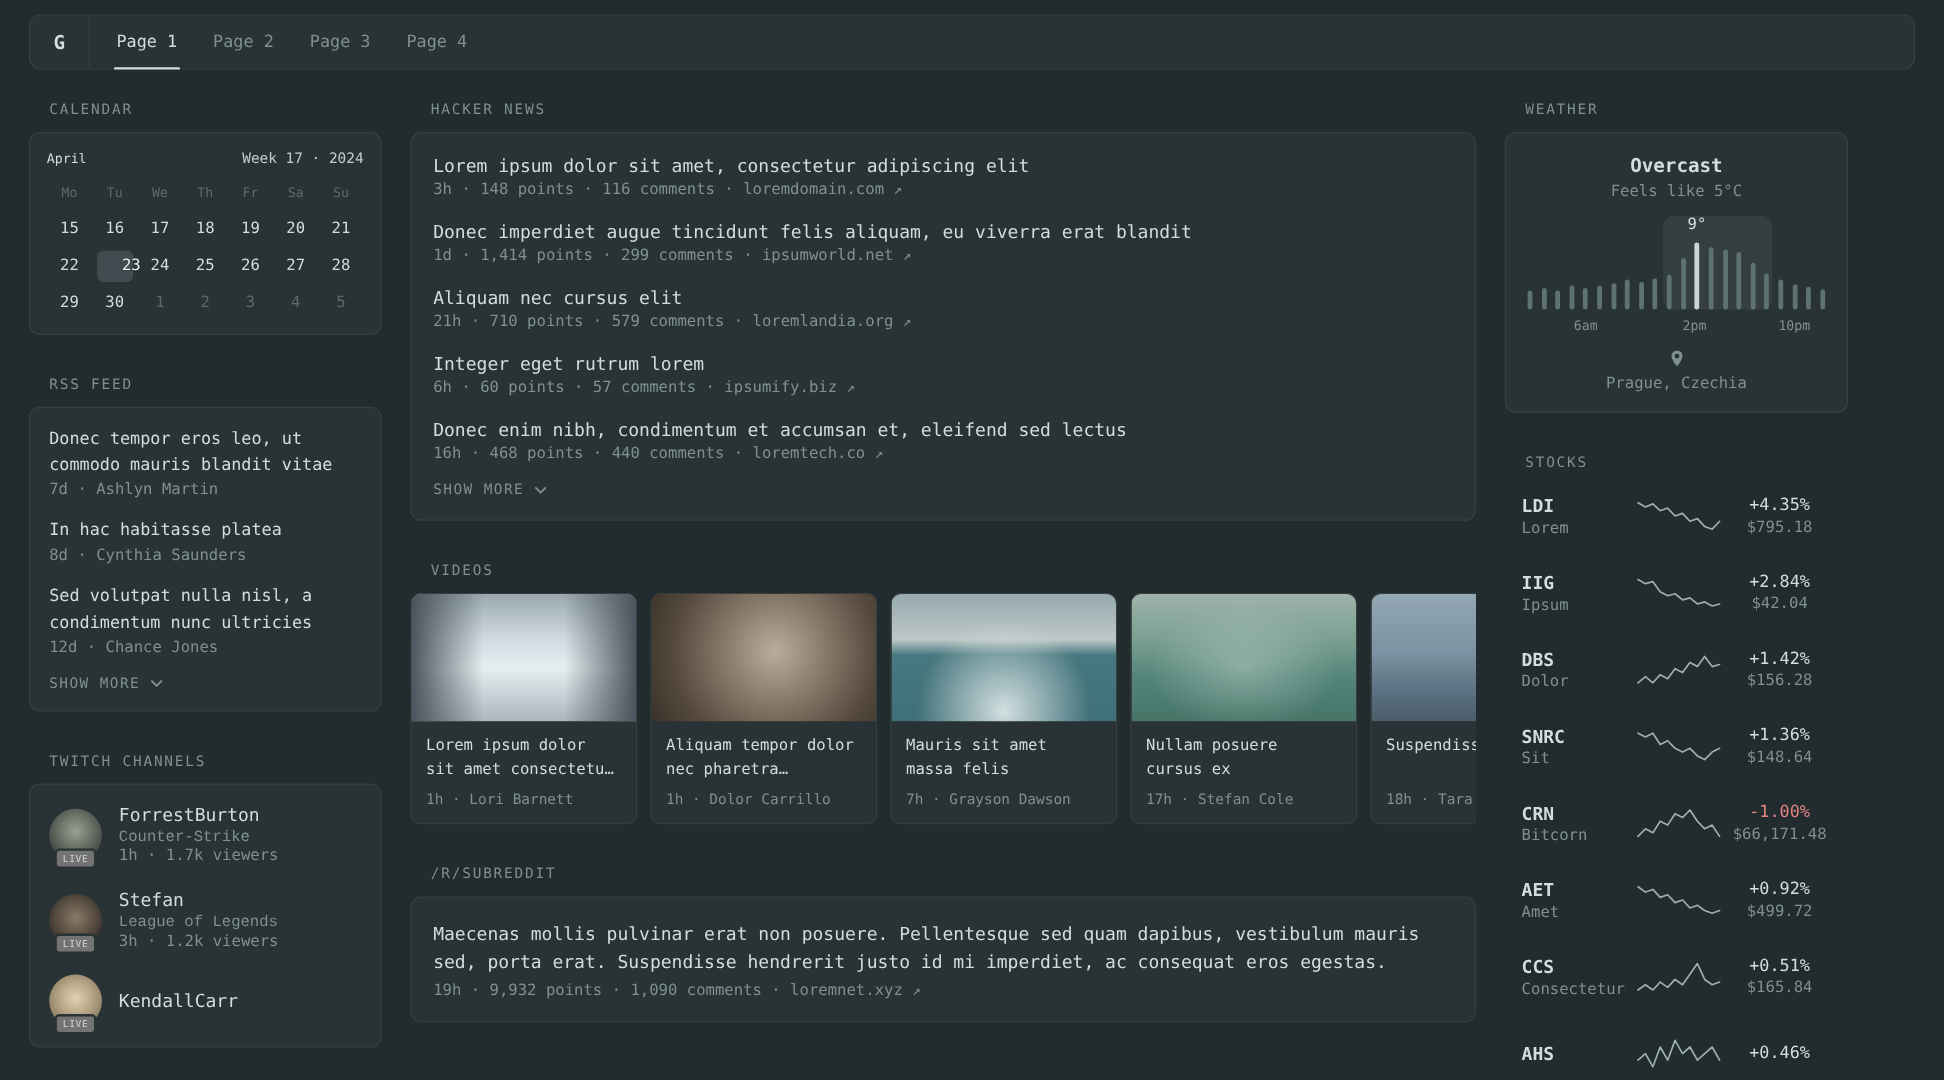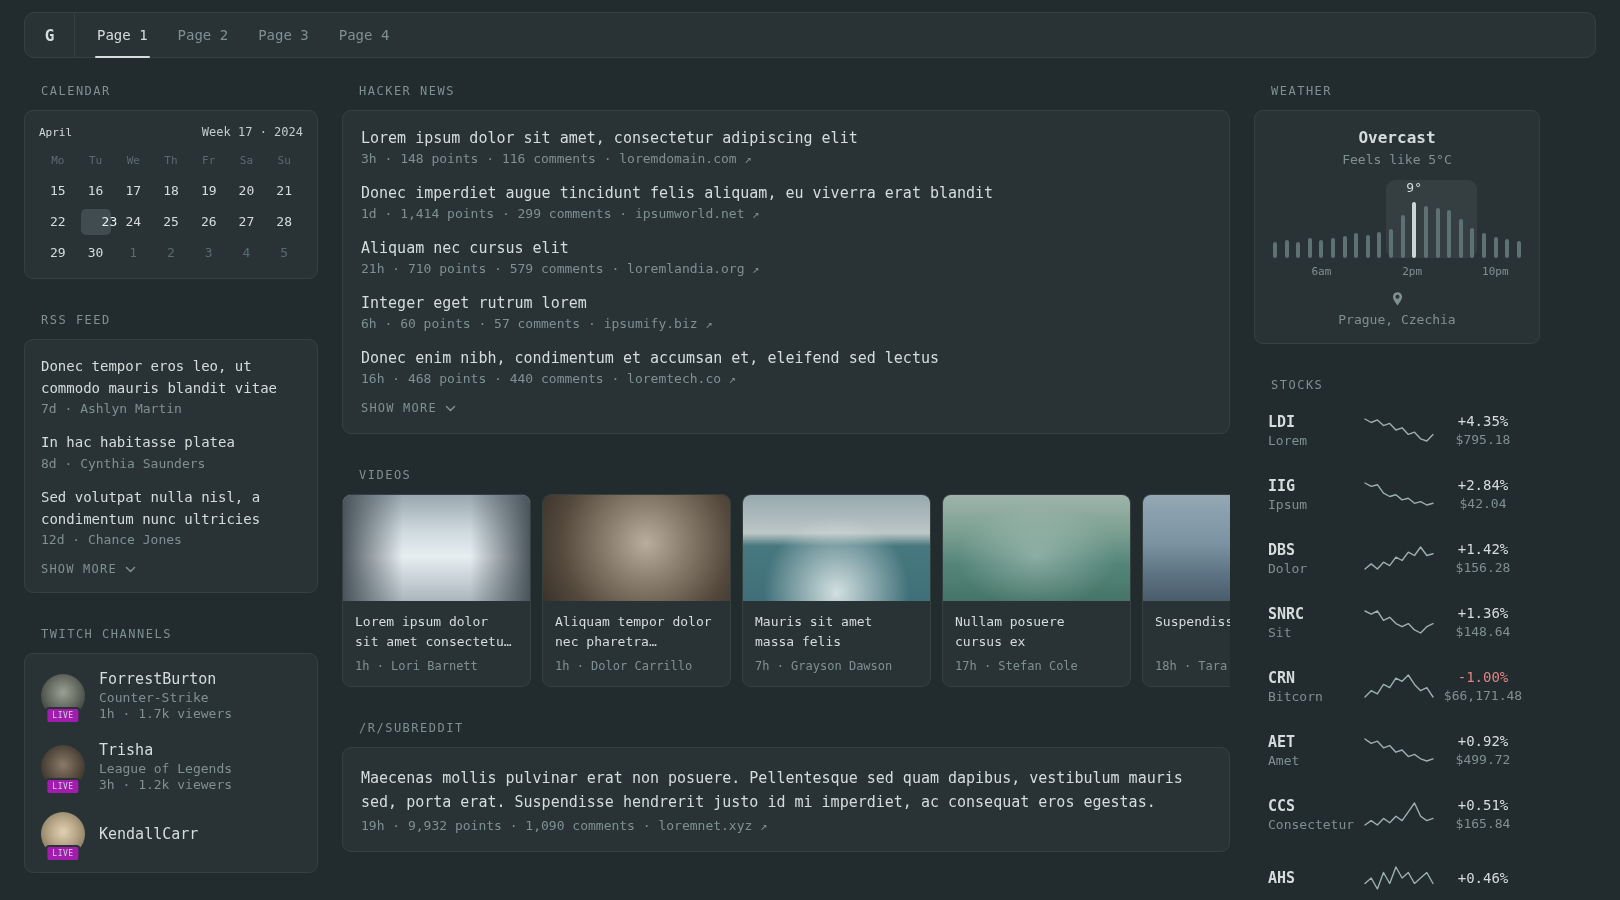--- a/index.html
+++ b/index.html
@@ -88,25 +88,25 @@
   .twitch-card{padding:16px;}
   .channel{display:flex;align-items:center;gap:14px;}
   .channel + .channel{margin-top:20px;}
   .avatar{width:44px;height:44px;border-radius:50%;position:relative;flex:0 0 44px;}
   .avatar .img{width:100%;height:100%;border-radius:50%;}
   .av-0{background:radial-gradient(circle at 50% 42%,#9aa093 0%,#6d7268 40%,#3a403c 80%);}
   .av-1{background:radial-gradient(circle at 50% 45%,#8a7a68 0%,#5c5044 45%,#2e2a25 85%);}
   .av-2{background:radial-gradient(circle at 50% 45%,#e0d2b0 0%,#b3a384 45%,#7d7157 85%);}
   .live{
     position:absolute;left:50%;bottom:-6px;transform:translateX(-50%);
-    background:#a21caf;color:#ccd5d5;font-size:8px;letter-spacing:.5px;
+    background:#737373;color:#ccd5d5;font-size:8px;letter-spacing:.5px;
     padding:2px 5px;border-radius:4px;border:2px solid var(--card);
   }
   .ch-name{font-size:15px;color:var(--text);cursor:pointer;}
-  .ch-game{font-size:13px;color:var(--muted);margin-top:2px;}
+  .ch-game{font-size:13px;color:var(--muted);margin-top:2px;font-family:Liberation Mono, monospace;}
   .ch-meta{font-size:13px;color:var(--muted);margin-top:1px;}
   
   .hn-card{padding:18px;}
   .hn-item + .hn-item{margin-top:18px;}
   .hn-title{font-size:15px;color:var(--text);cursor:pointer;}
   .hn-meta{font-size:13px;color:var(--muted);margin-top:4px;}
   .domain{color:var(--muted);cursor:pointer;}
   .ext{font-size:12px;}
   .reddit-card{padding:18px;}
   .reddit-title{font-size:15px;line-height:1.6;color:var(--text);max-width:852px;}
@@ -256,21 +256,21 @@
                 <div class="ch-game">Counter-Strike</div>
                 <div class="ch-meta">1h · 1.7k viewers</div>
               </div>
             </div>
             <div class="channel">
               <div class="avatar">
                 <div class="img av-1"></div>
                 <div class="live">LIVE</div>
               </div>
               <div class="ch-info">
-                <div class="ch-name">Trisha</div>
+                <div class="ch-name">Stefan</div>
                 <div class="ch-game">League of Legends</div>
                 <div class="ch-meta">3h · 1.2k viewers</div>
               </div>
             </div>
             <div class="channel">
               <div class="avatar">
                 <div class="img av-2"></div>
                 <div class="live">LIVE</div>
               </div>
               <div class="ch-info">

